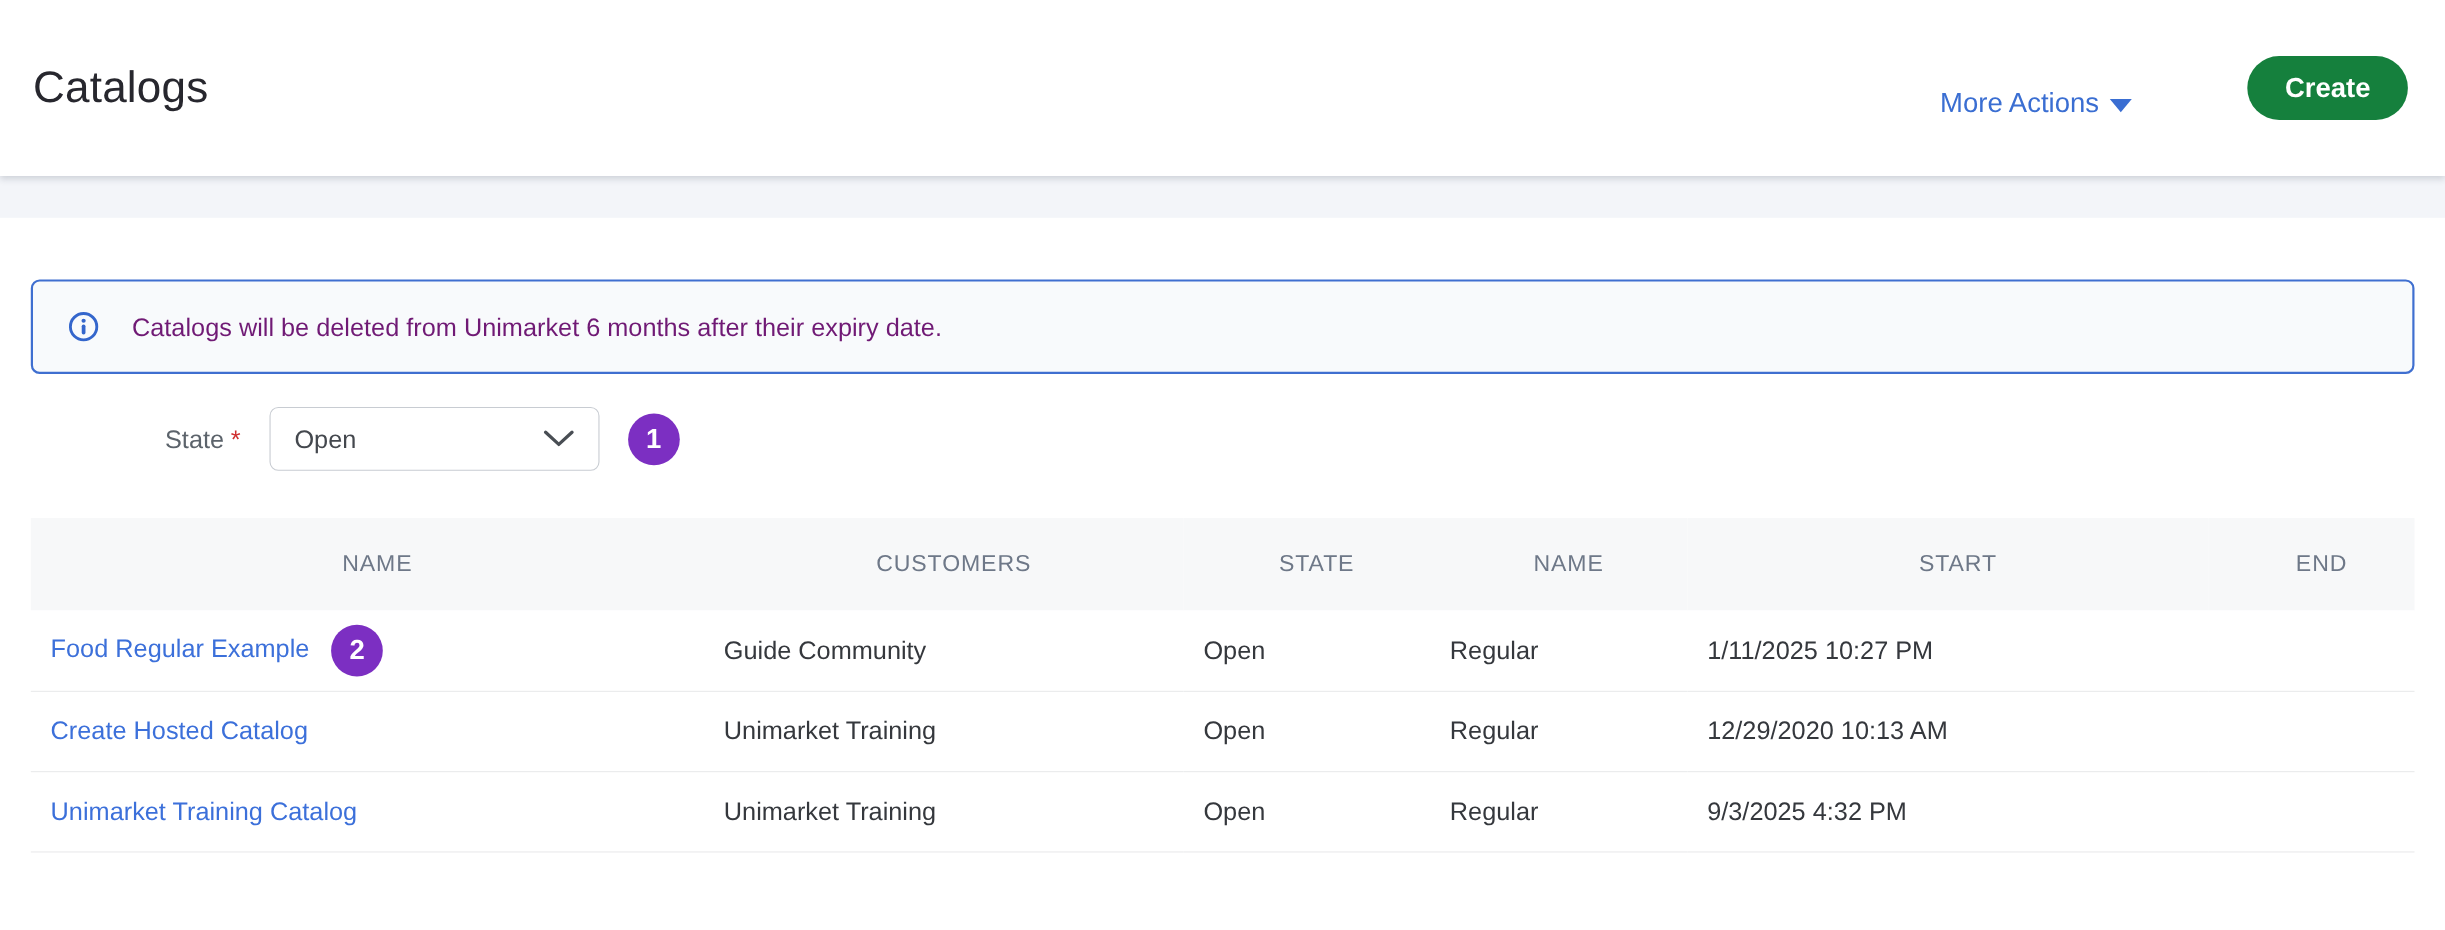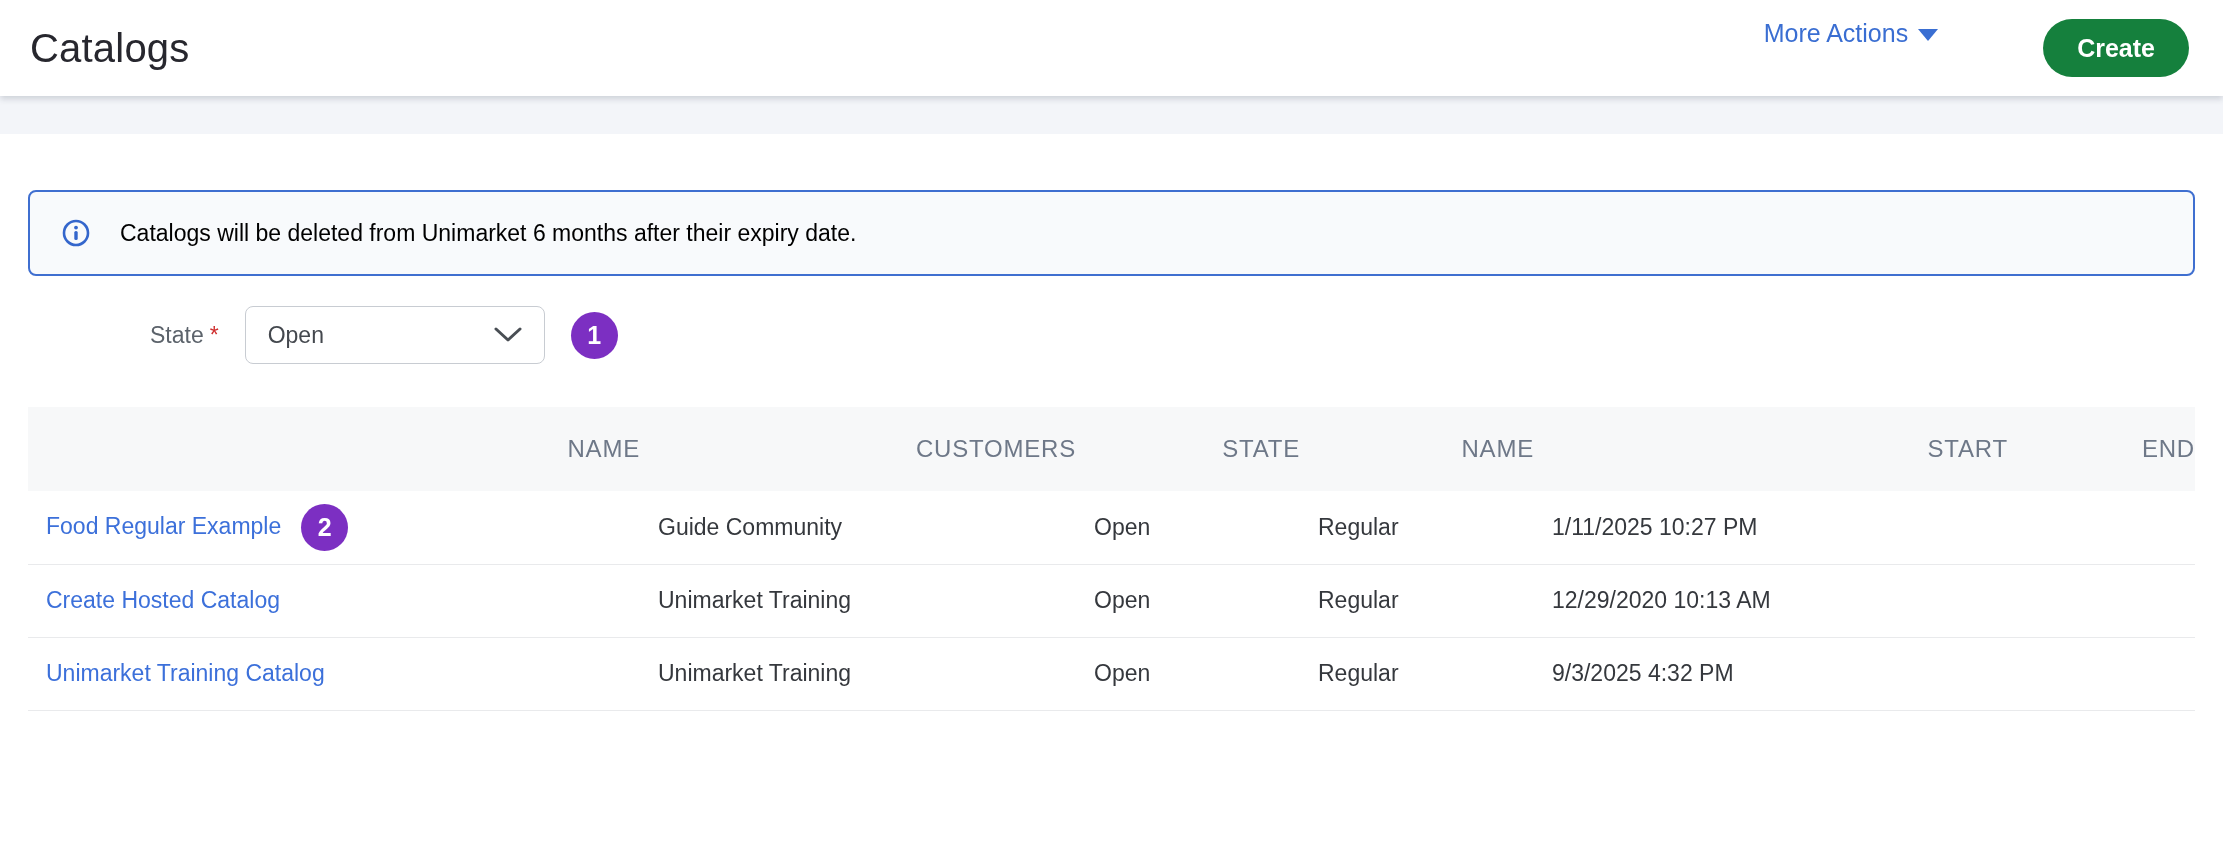--- a/index.html
+++ b/index.html
@@ -8,37 +8,37 @@
     font-family: "Liberation Sans", "DejaVu Sans", sans-serif;
     background: #ffffff;
     color: #3a3d42;
     overflow: hidden;
   }
 
   
   .app-header {
     position: relative;
     z-index: 2;
-    height: 96px;
+    height: 160px;
     background: #ffffff;
     display: flex;
     align-items: center;
     padding: 0 34px 0 30px;
     box-shadow: 0 3px 6px rgba(40,50,70,0.18);
   }
   .page-title {
     font-size: 40px;
     font-weight: 400;
     color: #27272e;
     letter-spacing: 0.2px;
   }
   .header-actions {
     margin-left: auto;
     display: flex;
-    align-items: flex-start;
+    align-items: flex-end;
   }
   .more-actions {
     display: inline-flex;
     align-items: center;
     gap: 10px;
     color: #3a6ed2;
     font-size: 25px;
     font-weight: 500;
     cursor: pointer;
   }
@@ -80,21 +80,21 @@
     border-radius: 8px;
     background: #f8fafc;
     display: flex;
     align-items: center;
     padding: 0 32px;
   }
   .info-icon { flex: 0 0 auto; display: block; }
   .info-banner-text {
     margin-left: 30px;
     font-size: 23px;
-    color: #000000;
+    color: #701a75;
   }
 
   
   .filter-row {
     margin-top: 30px;
     display: flex;
     align-items: center;
     padding-left: 122px;
     height: 58px;
   }
@@ -143,23 +143,23 @@
 
   
   .catalog-table {
     margin-top: 43px;
     width: 100%;
     border-collapse: collapse;
     table-layout: fixed;
   }
   .catalog-table thead tr { height: 84px; background: #f7f8f9; }
   .catalog-table th {
-    text-align: right;
+    text-align: center;
     padding-left: 18px;
-    font-size: 24px;
+    font-size: 21px;
     font-weight: 400;
     color: #6e7888;
     letter-spacing: 0.8px;
   }
   .catalog-table tbody tr {
     height: 73px;
     border-bottom: 1px solid #e9eaec;
     background: #ffffff;
   }
   .catalog-table td {

